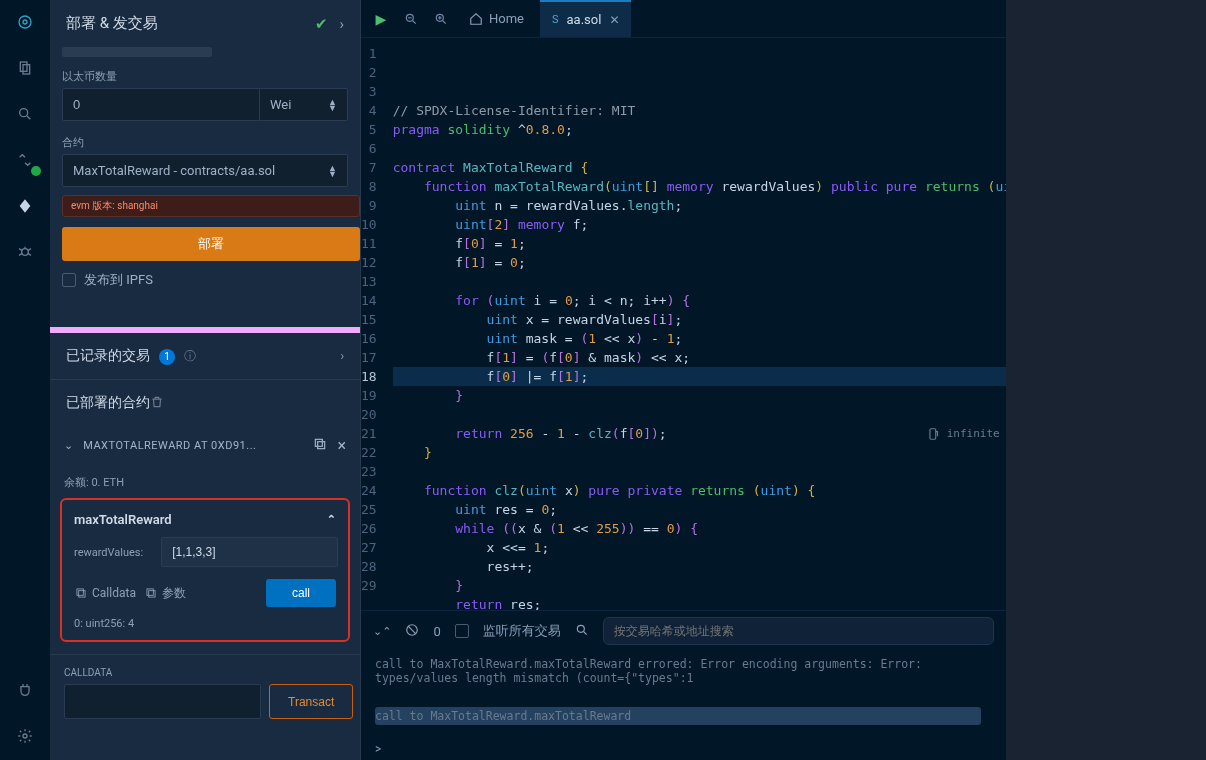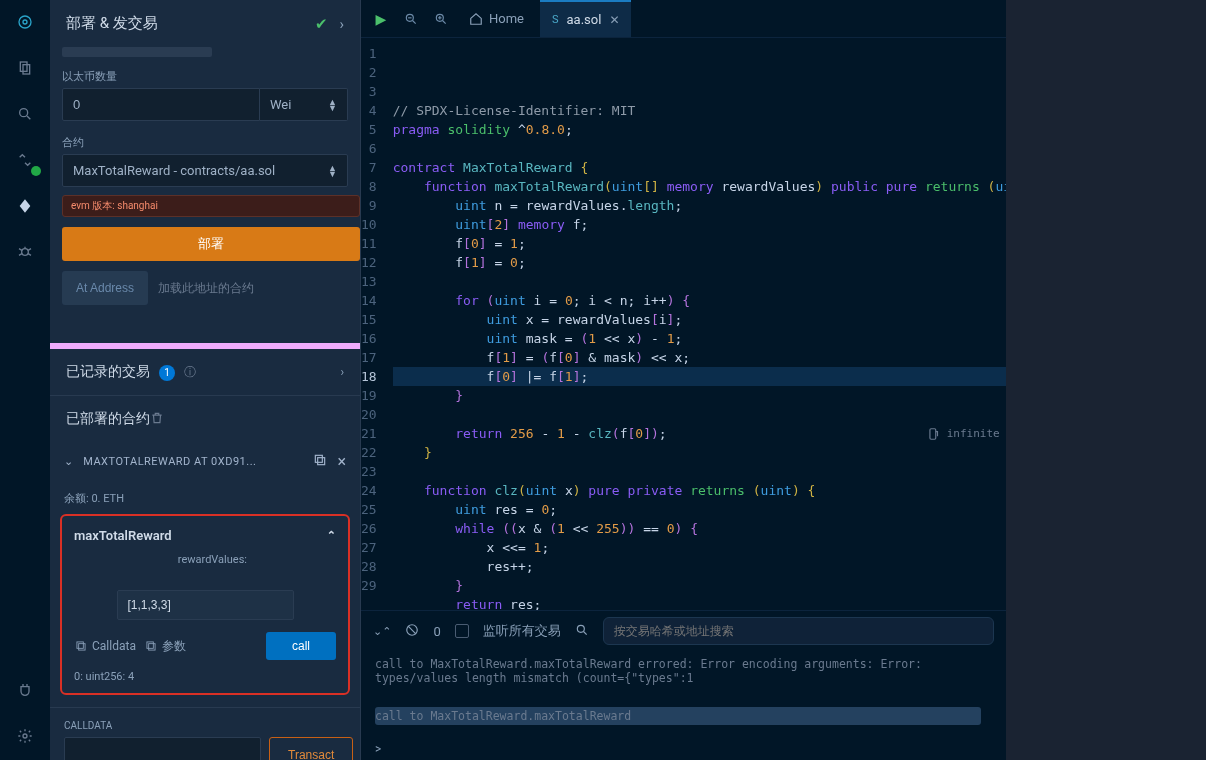--- a/index.html
+++ b/index.html
@@ -89,21 +89,21 @@
 .depl-head { display: flex; justify-content: flex-start; align-items: center; padding: 14px 16px; border-top: 1px solid #283a50; }
 .contract-card { padding: 10px 14px; }
 .contract-row { display: flex; align-items: center; gap: 10px; color: #a2b4cc; font-size: 11px; }
 .contract-row .cname { flex: 1; letter-spacing: .5px; white-space: nowrap; overflow: hidden; text-overflow: ellipsis; }
 .balance-line { color: #8aa0b8; font-size: 11px; padding: 10px 14px 0; }
 .func-card {
   border: 2px solid #d93025; border-radius: 6px; margin: 8px 10px 12px;
   padding: 12px 12px 10px;
 }
 .func-head { display: flex; justify-content: space-between; align-items: center; color: #d0dbe8; font-size: 13px; font-weight: 600; margin-bottom: 10px; }
-.param-row { display: flex; gap: 24px; align-items: center; margin-bottom: 12px; flex-direction: column; }
+.param-row { display: flex; gap: 18px; align-items: center; margin-bottom: 12px; }
 .param-label { color: #8aa0b8; font-size: 11px; width: 84px; text-align: right; }
 .param-input {
   flex: 1; background: #1e3146; border: 1px solid #2a3c52; color: #d0dbe8;
   padding: 7px 10px; font-size: 12px; border-radius: 2px;
 }
 .func-actions { display: flex; align-items: center; gap: 8px; margin-bottom: 10px; }
 .link-icon { color: #8aa0b8; font-size: 12px; display: flex; align-items: center; gap: 4px; cursor: pointer; }
 .btn-call {
   background: #0070c0; color: #fff; border: none; padding: 7px 26px;
   font-size: 12px; border-radius: 3px; cursor: pointer; margin-left: auto;
@@ -261,23 +261,23 @@
       </div>
     </div>
 
     <div class="field-label">合约</div>
     <div class="fullselect">
       <span>MaxTotalReward - contracts/aa.sol</span>
       <span style="font-size:9px;line-height:6px">▲<br>▼</span>
     </div>
     <span class="pill">evm 版本: shanghai</span>
     <button class="btn-orange">部署</button>
-    <div class="addr-row">
-      <button class="btn-grey">At Address</button>
-      <span class="addr-placeholder">加载此地址的合约</span>
+    <div class="checkrow">
+      <div class="chkbox"></div>
+      <span>发布到 IPFS</span>
     </div>
 
     <div class="section">
       <div class="section-row">
         <div>
           <span class="section-title">已记录的交易</span>
           <span class="badge-count">1</span>
           <span style="color:#6a7a8f;margin-left:6px">ⓘ</span>
         </div>
         <span class="chev">›</span>

